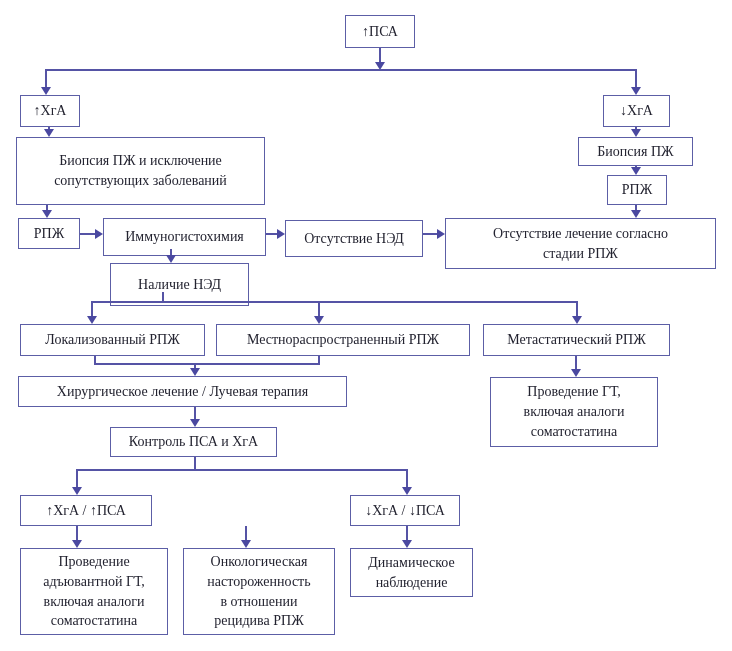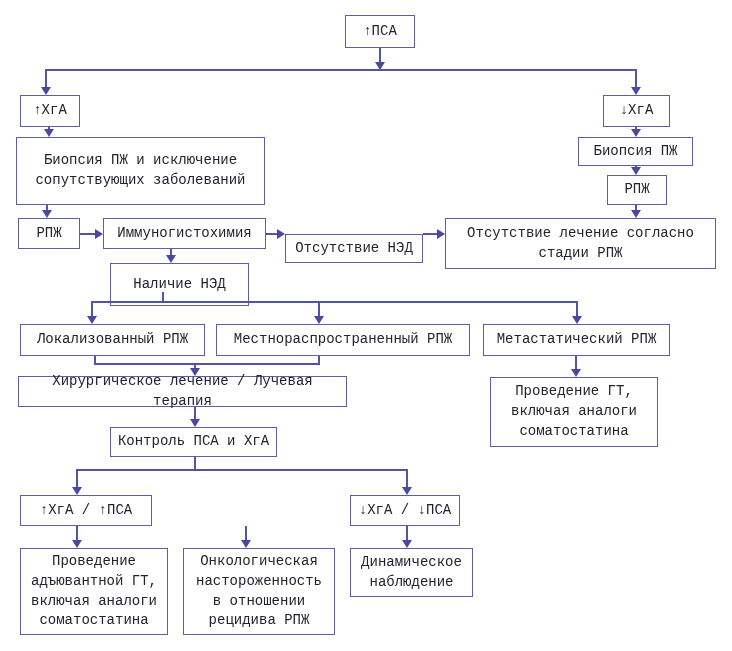--- a/index.html
+++ b/index.html
@@ -5,21 +5,21 @@
   :root{
     --box-border:#5c5ea6;
     --connector:#5553a5;
     --arrow:#4a48a0;
     --text:#232330;
     --background:#ffffff;
   }
   html,body{margin:0;padding:0;background:var(--background);}
   .stage{
     position:relative;width:732px;height:651px;background:var(--background);
-    font-family:Liberation Mono, monospace;overflow:hidden;
+    font-family:Liberation Serif, serif;overflow:hidden;
   }
   .node{
     position:absolute;box-sizing:border-box;
     border:1.6px solid var(--box-border);
     background:var(--background);
     color:var(--text);
     display:flex;align-items:center;justify-content:center;
     text-align:center;font-size:14px;line-height:1.42;
     white-space:pre-line;padding:2px 4px;
   }
@@ -38,22 +38,22 @@
 <div class="stage">
 
   <div class="node" style="left:345px;top:15px;width:70px;height:33px">↑ПСА</div>
   <div class="node" style="left:20px;top:95px;width:60px;height:32px">↑ХгА</div>
   <div class="node" style="left:16px;top:137px;width:249px;height:68px">Биопсия ПЖ и исключение
 сопутствующих заболеваний</div>
   <div class="node" style="left:603px;top:95px;width:67px;height:32px">↓ХгА</div>
   <div class="node" style="left:578px;top:137px;width:115px;height:29px">Биопсия ПЖ</div>
   <div class="node" style="left:607px;top:175px;width:60px;height:30px">РПЖ</div>
   <div class="node" style="left:18px;top:218px;width:62px;height:31px">РПЖ</div>
-  <div class="node" style="left:103px;top:218px;width:163px;height:31px">Иммуногистохимия</div>
-  <div class="node" style="left:285px;top:234px;width:138px;height:29px">Отсутствие НЭД</div>
+  <div class="node" style="left:103px;top:218px;width:163px;height:38px">Иммуногистохимия</div>
+  <div class="node" style="left:285px;top:220px;width:138px;height:37px">Отсутствие НЭД</div>
   <div class="node" style="left:445px;top:218px;width:271px;height:51px">Отсутствие лечение согласно
 стадии РПЖ</div>
   <div class="node" style="left:110px;top:263px;width:139px;height:43px">Наличие НЭД</div>
   <div class="node" style="left:20px;top:324px;width:185px;height:32px">Локализованный РПЖ</div>
   <div class="node" style="left:216px;top:324px;width:254px;height:32px">Местнораспространенный РПЖ</div>
   <div class="node" style="left:483px;top:324px;width:187px;height:32px">Метастатический РПЖ</div>
   <div class="node" style="left:18px;top:376px;width:329px;height:31px">Хирургическое лечение / Лучевая терапия</div>
   <div class="node" style="left:490px;top:377px;width:168px;height:70px">Проведение ГТ,
 включая аналоги
 соматостатина</div>

